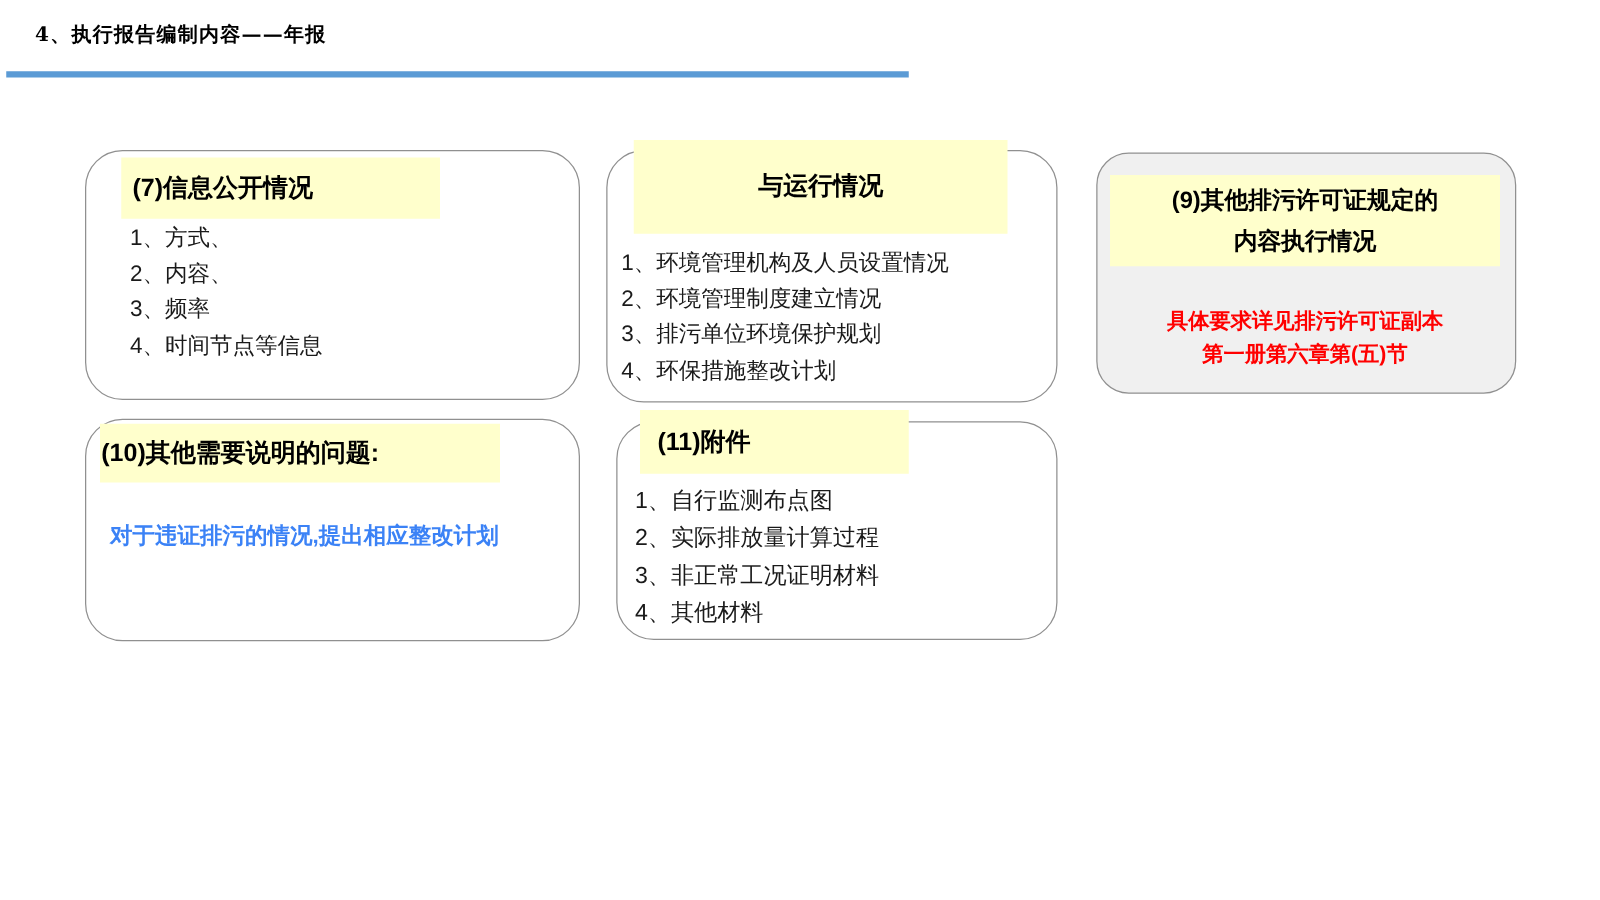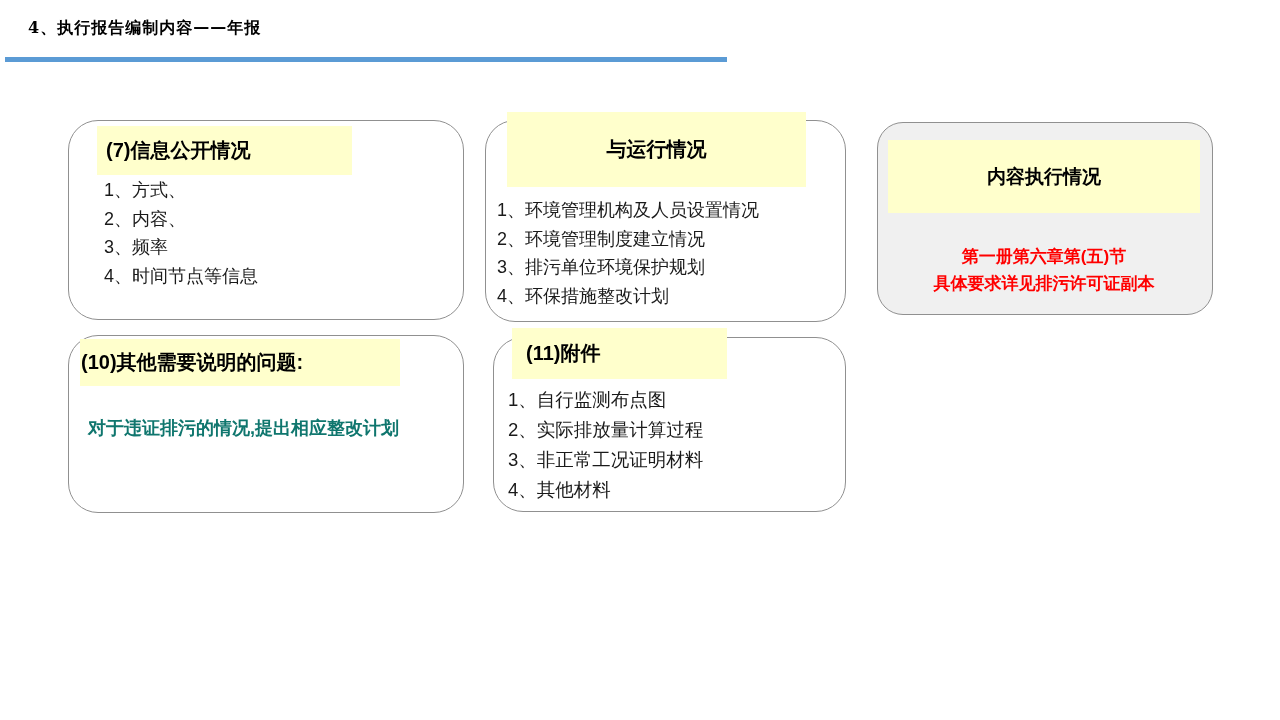--- a/index.html
+++ b/index.html
@@ -29,21 +29,21 @@
   .card.gray{background:var(--boxfill);border-radius:26px;}
   .hl{
     position:absolute;background:var(--highlight);
     font-weight:bold;color:#000;text-align:right;
   }
   .hl.left{display:flex;align-items:center;}
   .hl.center{display:flex;flex-direction:column;align-items:center;justify-content:center;text-align:center;}
   .num-list{position:absolute;font-size:18px;color:var(--ink);}
   .num-list div{white-space:nowrap;}
   .note{position:absolute;text-align:center;color:var(--red);font-weight:bold;font-size:17px;line-height:27px;}
-  .body-bold{position:absolute;font-weight:bold;font-size:18px;line-height:30px;color:#0f766e;}
+  .body-bold{position:absolute;font-weight:bold;font-size:18px;line-height:30px;color:#3b82f6;}
 
   
   .card7{left:68px;top:120px;width:394px;height:198px;}
   .hl7{left:97px;top:126px;width:246px;height:49px;font-size:20px;padding-left:9px;}
   .list7{left:104px;top:176px;line-height:28.5px;}
   
   .card8{left:485px;top:120px;width:359px;height:200px;}
   .hl8{left:507px;top:112px;width:299px;height:75px;font-size:20px;line-height:35px;}
   .list8{left:497px;top:196px;line-height:28.5px;}
   
@@ -82,25 +82,26 @@
   </div>
   <div class="num-list list8">
     <div>1、环境管理机构及人员设置情况</div>
     <div>2、环境管理制度建立情况</div>
     <div>3、排污单位环境保护规划</div>
     <div>4、环保措施整改计划</div>
   </div>
 
   <div class="card gray card9"></div>
   <div class="hl center hl9">
+    <div>(9)其他排污许可证规定的</div>
     <div>内容执行情况</div>
   </div>
   <div class="note note9">
+    <div>具体要求详见排污许可证副本</div>
     <div>第一册第六章第(五)节</div>
-    <div>具体要求详见排污许可证副本</div>
   </div>
 
   <div class="card card10"></div>
   <div class="hl left hl10">(10)其他需要说明的问题:</div>
   <div class="body-bold body10">对于违证排污的情况,提出相应整改计划</div>
 
   <div class="card card11"></div>
   <div class="hl left hl11">(11)附件</div>
   <div class="num-list list11">
     <div>1、自行监测布点图</div>

